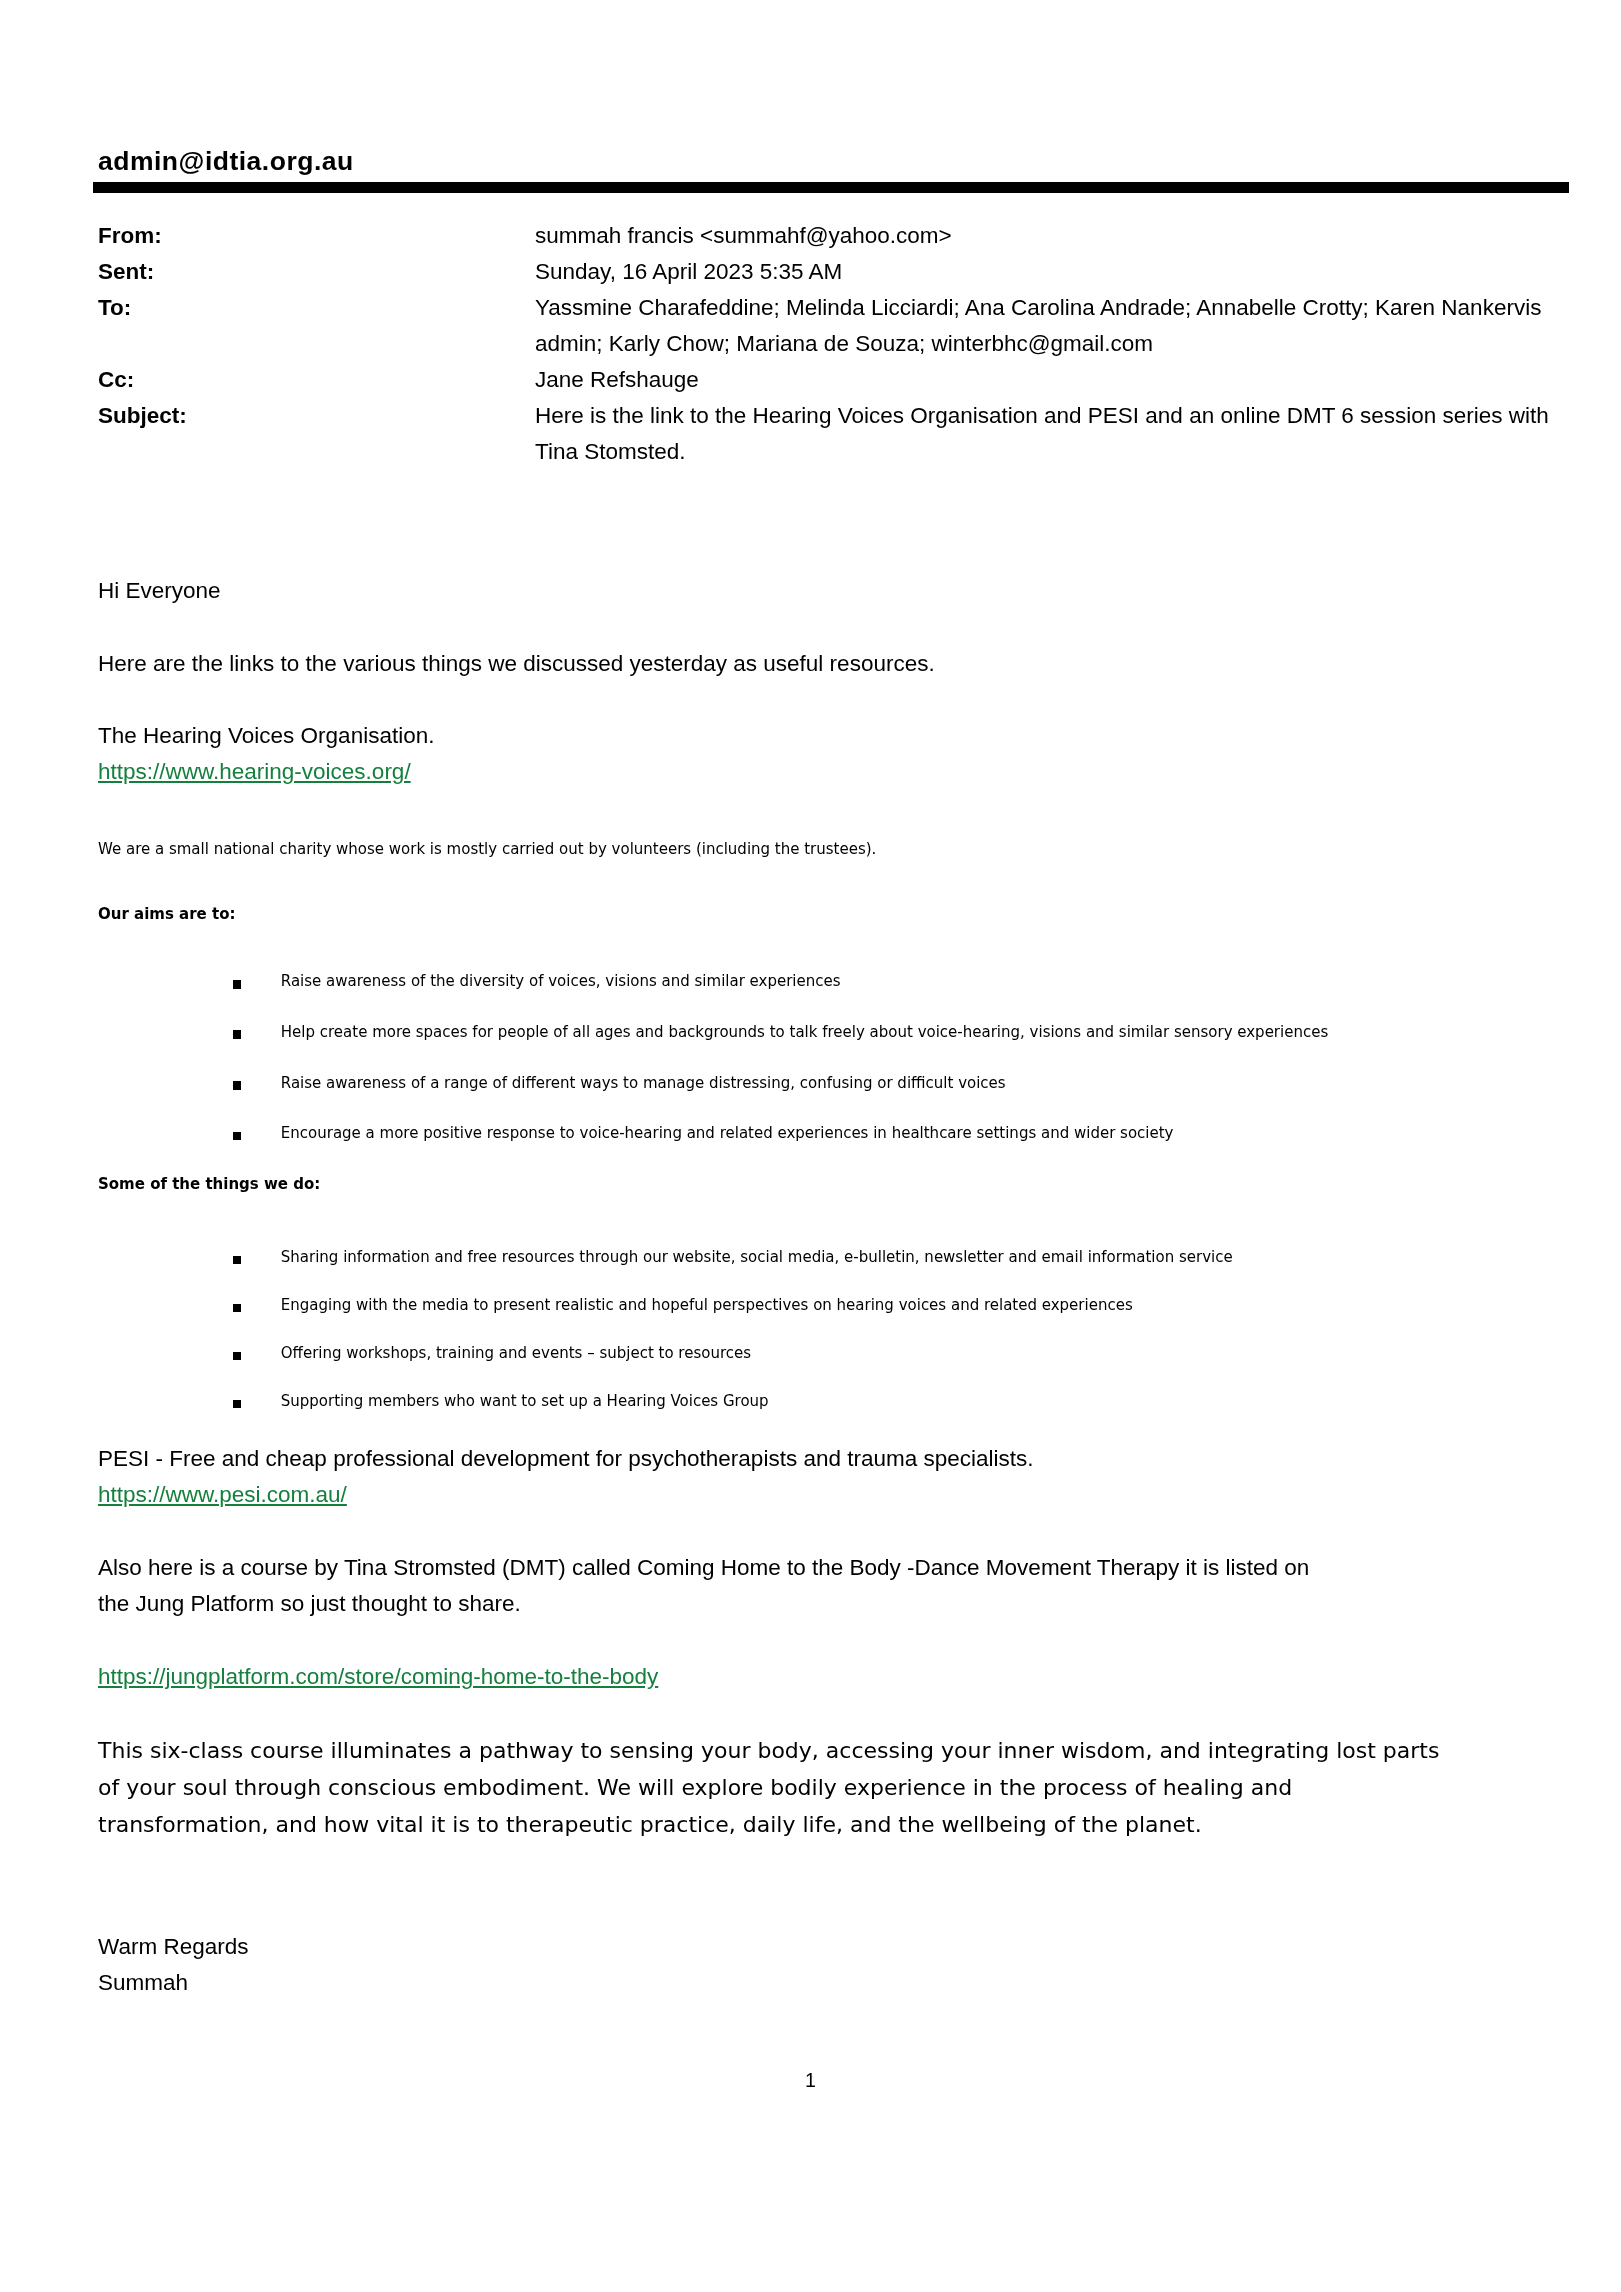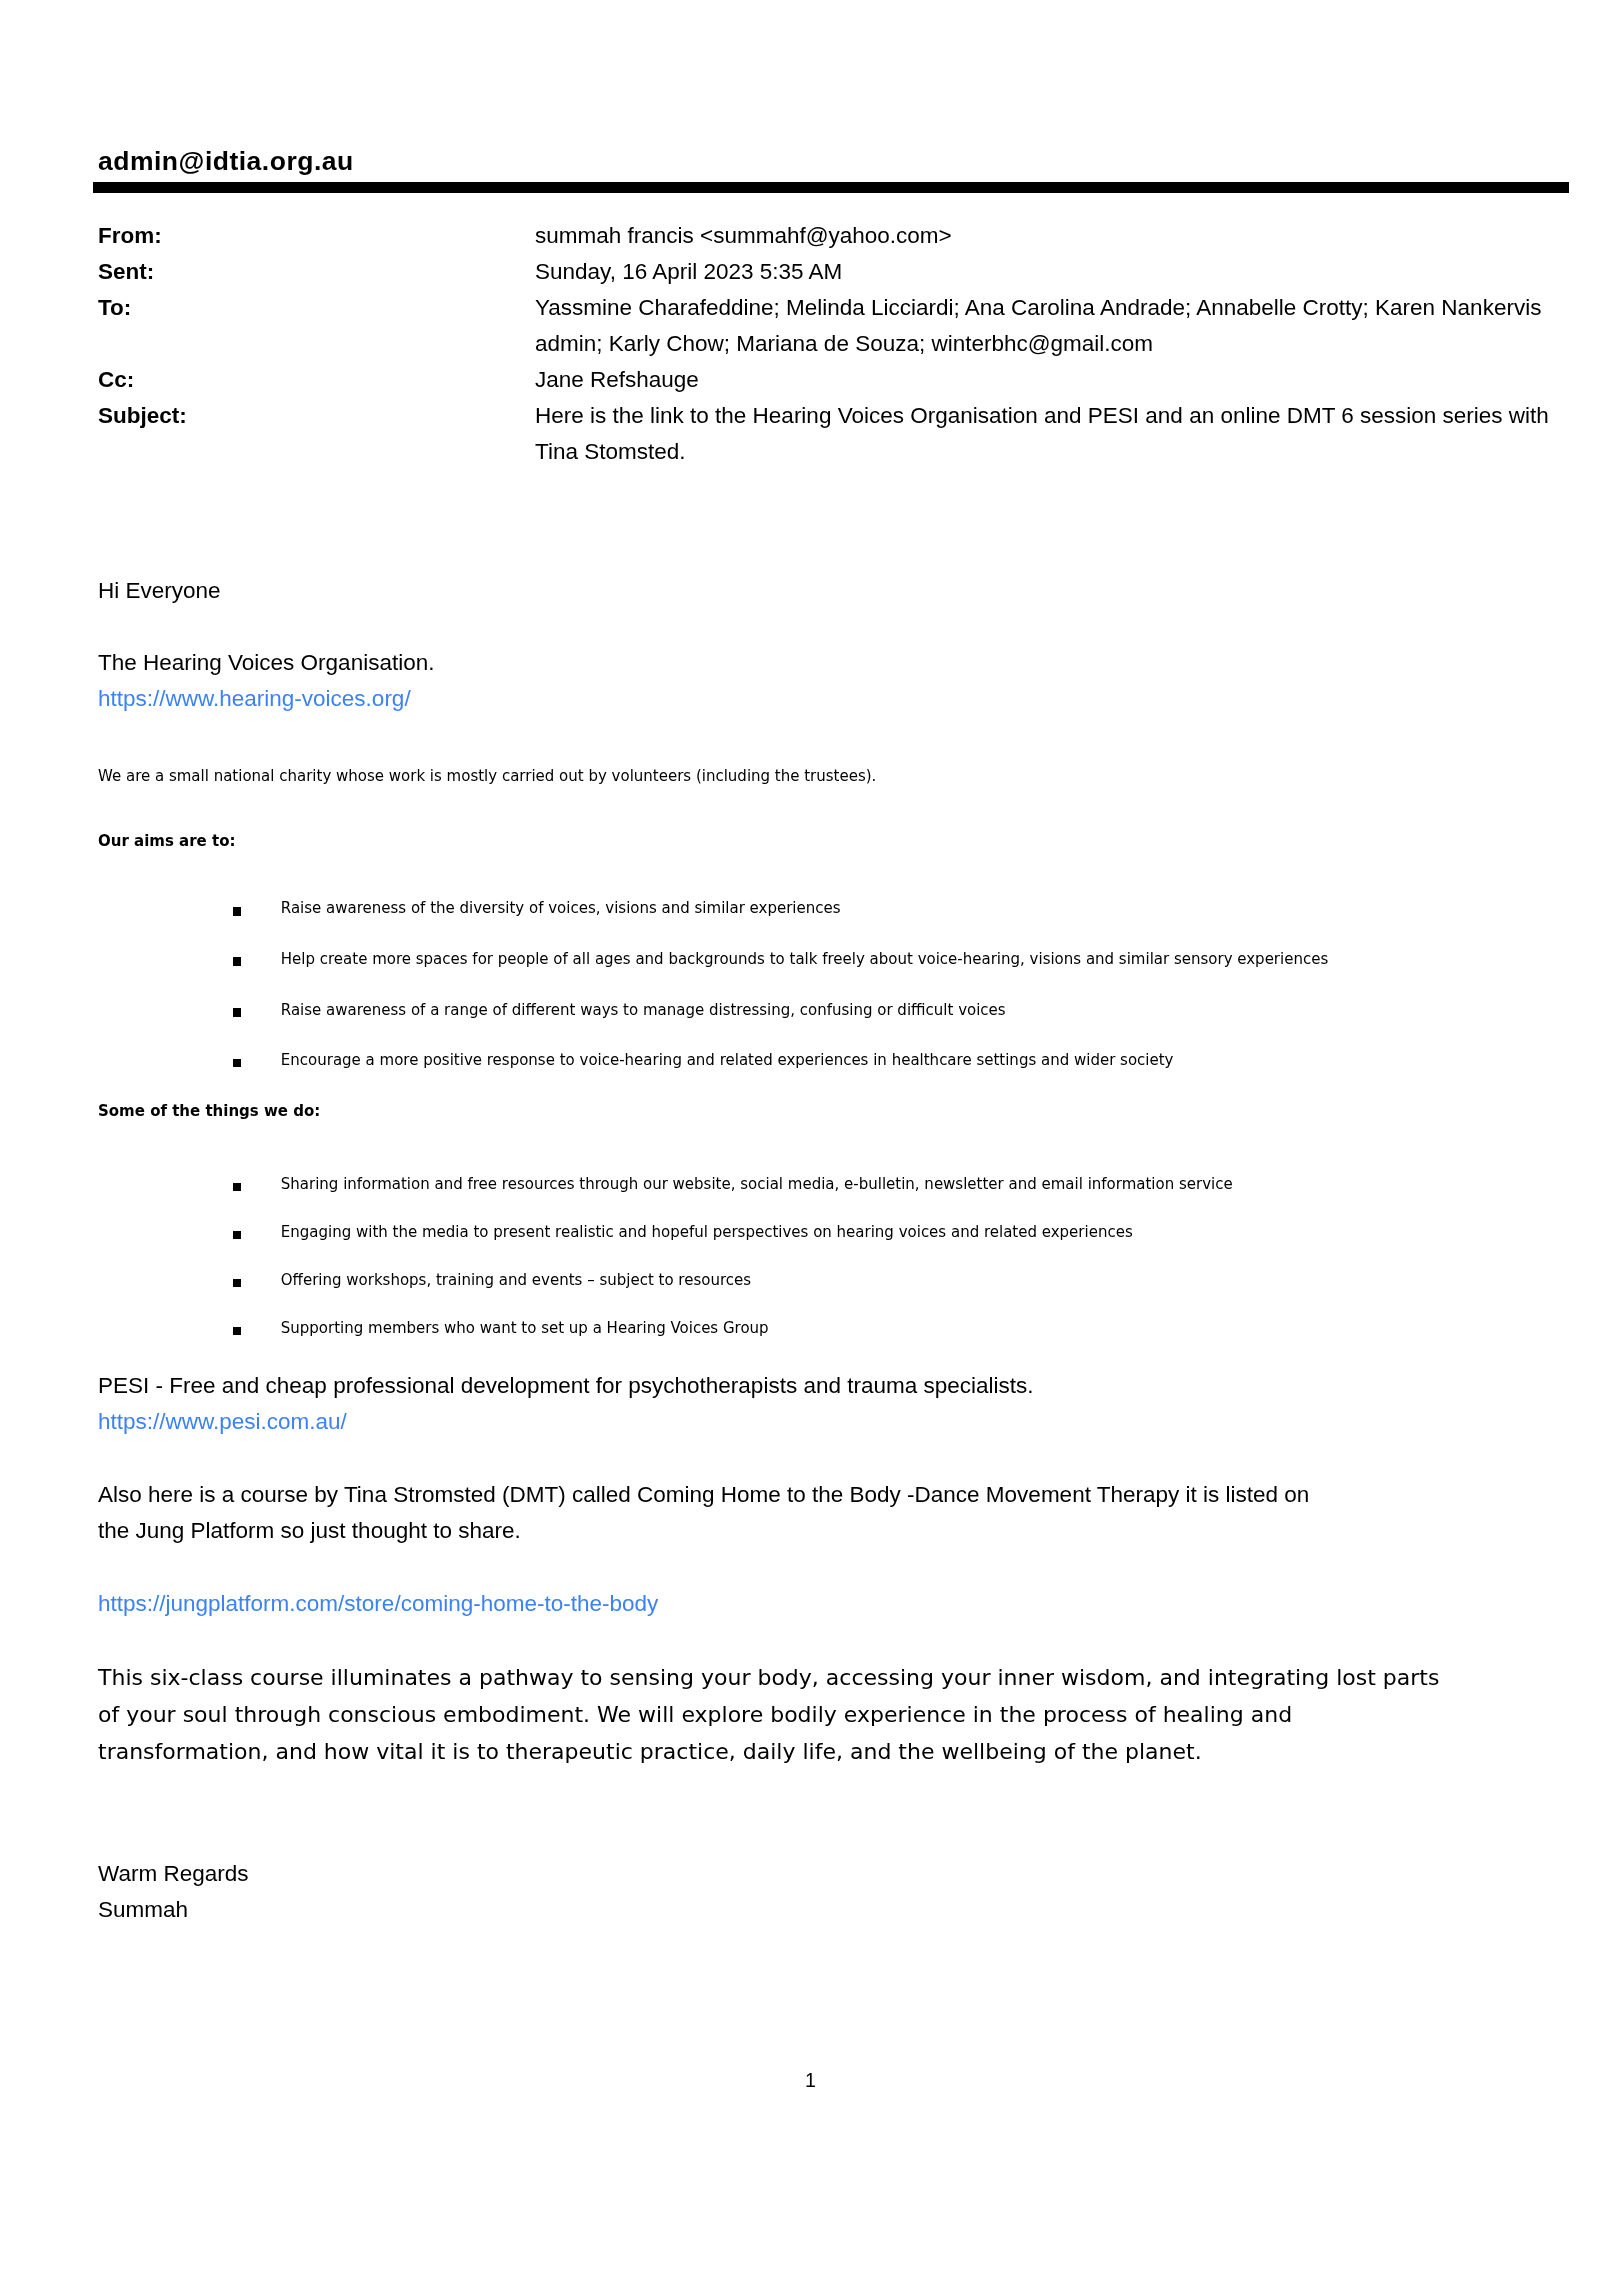--- a/index.html
+++ b/index.html
@@ -36,21 +36,22 @@
     display:grid;
     grid-template-columns:421px 1fr;
     gap:16px;
   }
   .meta-label{font-weight:bold;}
   .body-text{font-size:22.5px;line-height:36px;}
   .greeting{margin-top:103px;}
   .intro{margin-top:37px;}
   .hvo-block{margin-top:36px;}
   .link{
-    color:#3b82f6;
+    color:#15803d;
+    text-decoration:underline;
     cursor:pointer;
   }
   .small-note{
     margin-top:49px;
     font-family:"DejaVu Sans", sans-serif;
     font-size:15px;
     line-height:20.6px;
   }
   .small-heading{
     font-family:"DejaVu Sans", sans-serif;
@@ -125,20 +126,21 @@
       <div class="meta-value">Jane Refshauge</div>
     </div>
     <div class="meta-row">
       <div class="meta-label">Subject:</div>
       <div class="meta-value">Here is the link to the Hearing Voices Organisation and PESI and an online DMT 6 session series with Tina Stomsted.</div>
     </div>
   </div>
 
   <div class="body-text greeting">Hi Everyone</div>
 
+  <div class="body-text intro">Here are the links to the various things we discussed yesterday as useful resources.</div>
 
   <div class="body-text hvo-block">
     <div>The Hearing Voices Organisation.</div>
     <div><a class="link">https://www.hearing-voices.org/</a></div>
   </div>
 
   <div class="small-note">We are a small national charity whose work is mostly carried out by volunteers (including the trustees).</div>
 
   <div class="small-heading aims-heading">Our aims are to:</div>
 

